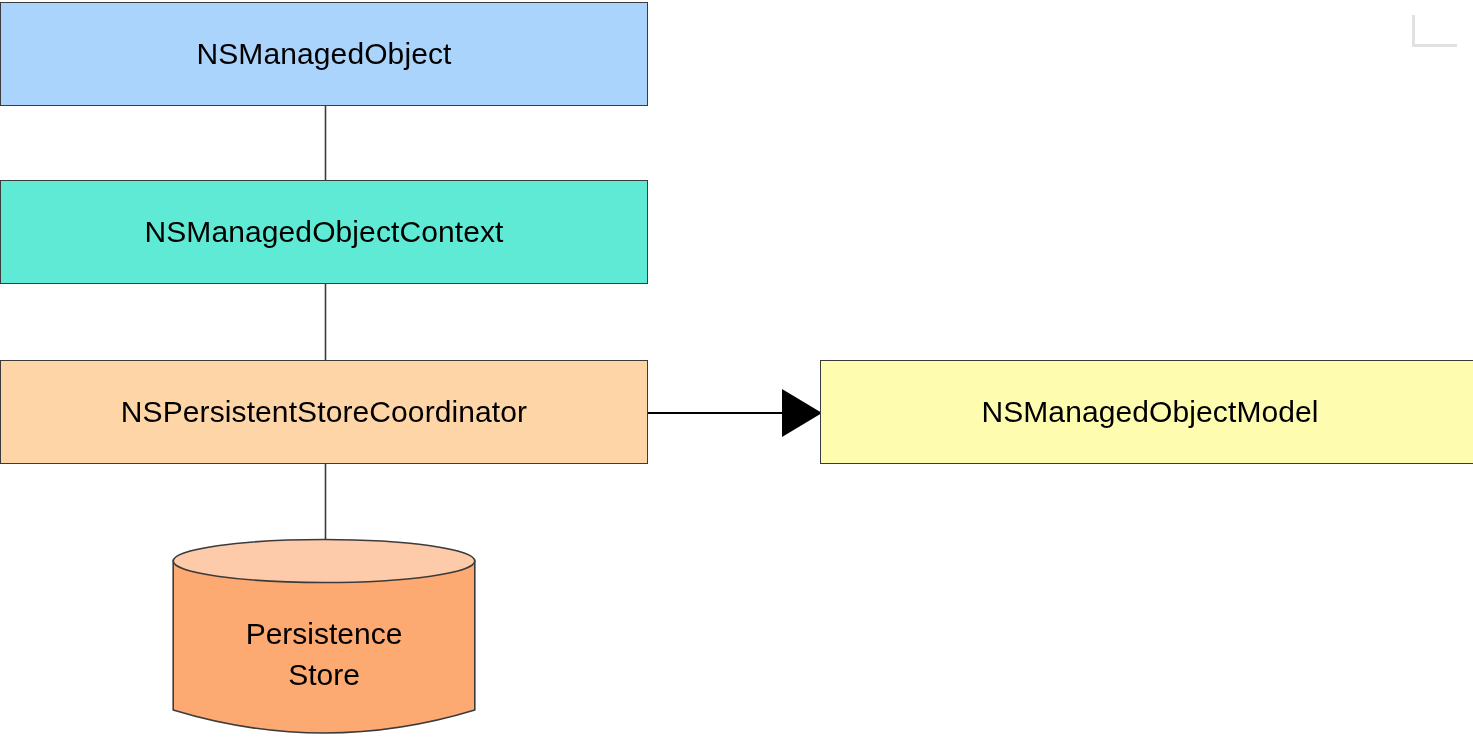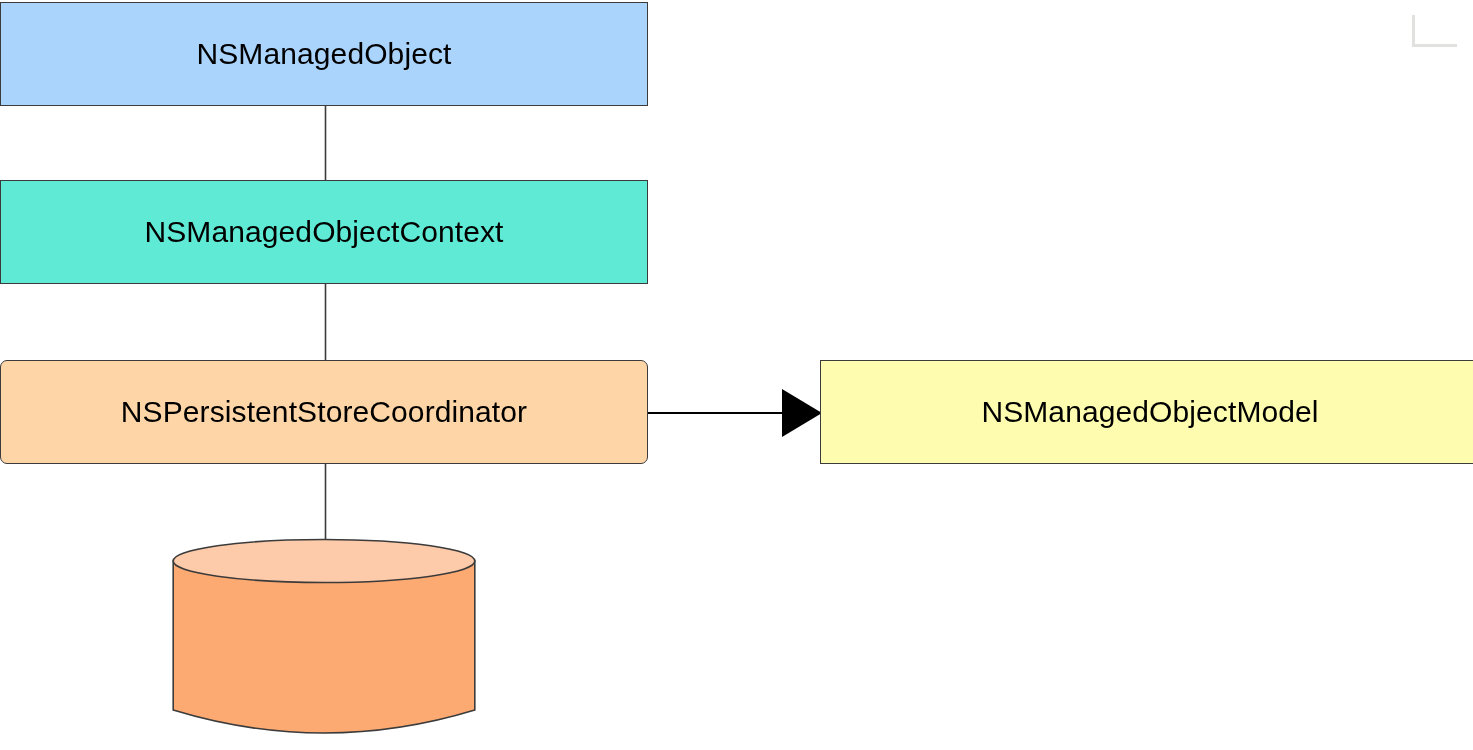--- a/index.html
+++ b/index.html
@@ -50,21 +50,20 @@
     width: 648px;
     height: 104px;
     background: #5eead4;
   }
   #node-persistent-store-coordinator {
     left: 0px;
     top: 360px;
     width: 648px;
     height: 104px;
     background: #fed5a6;
-    border-radius: 7px;
   }
   #node-managed-object-model {
     left: 820px;
     top: 360px;
     width: 660px;
     height: 104px;
     background: #fefcaf;
   }
   
   #edge-layer {
@@ -148,15 +147,17 @@
     <span class="node-label">NSManagedObjectModel</span>
   </div>
 
   <div id="node-persistence-store">
     <svg width="304" height="212" viewBox="0 0 304 212">
 
       <path d="M 1.2 23 L 1.2 172 Q 152 218 302.8 172 L 302.8 23 Z" fill="#fca972" stroke="#3b3b3b" stroke-width="1.6"></path>
 
       <ellipse cx="152" cy="23" rx="150.8" ry="21.5" fill="#fecbaa" stroke="#3b3b3b" stroke-width="1.6"></ellipse>
     </svg>
+    <div class="cyl-text">Persistence
+Store</div>
   </div>
 
 </div>
 
 </body></html>

